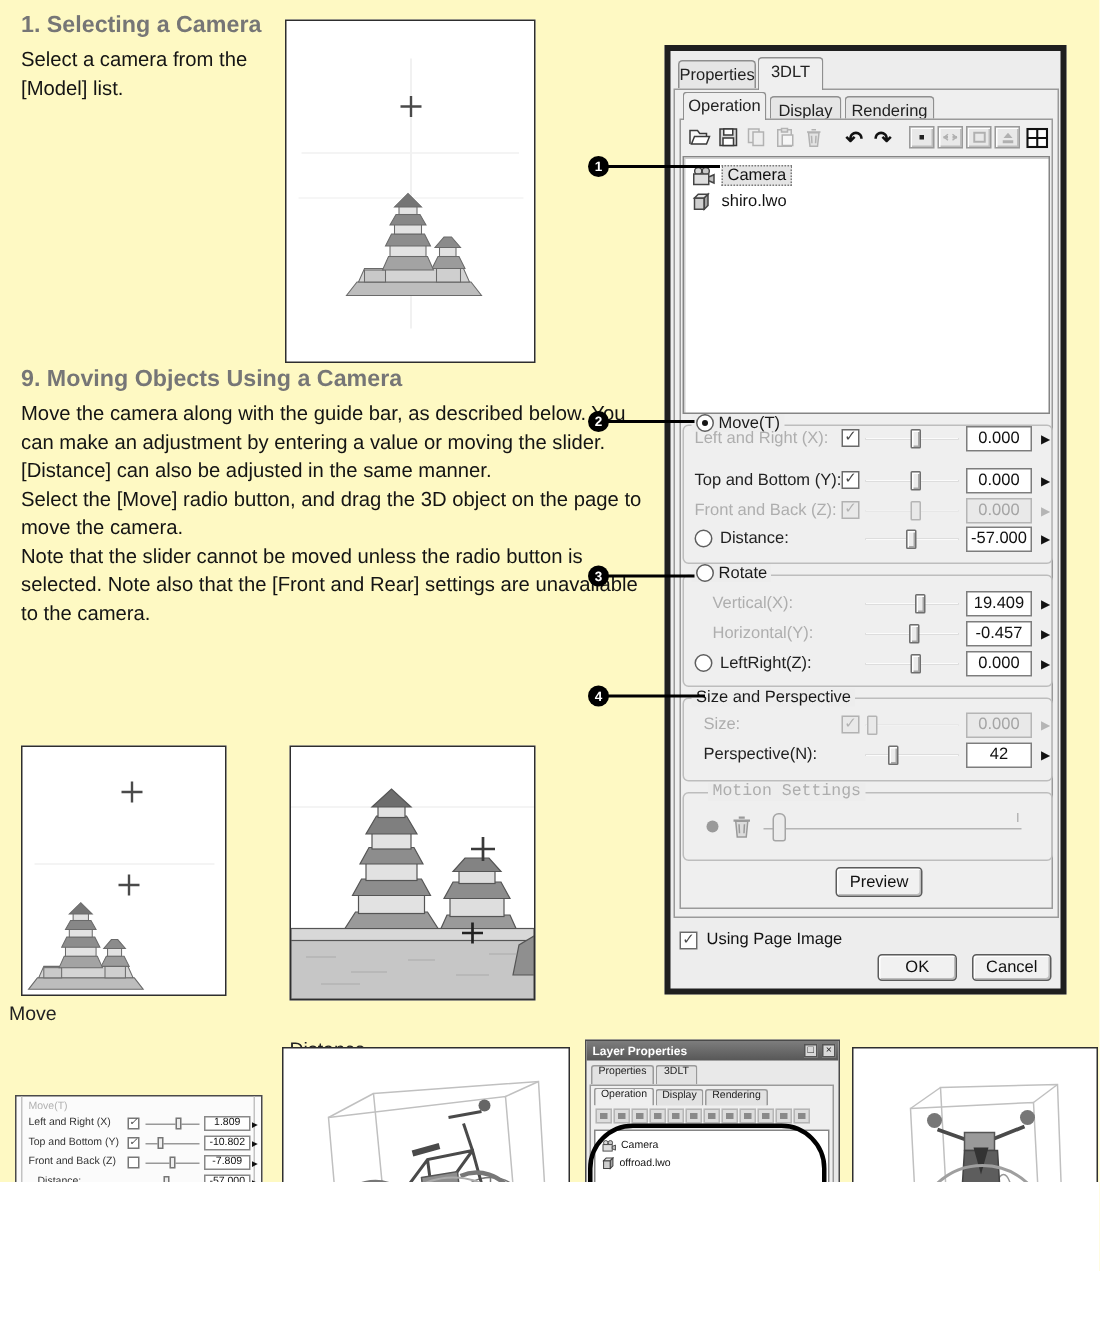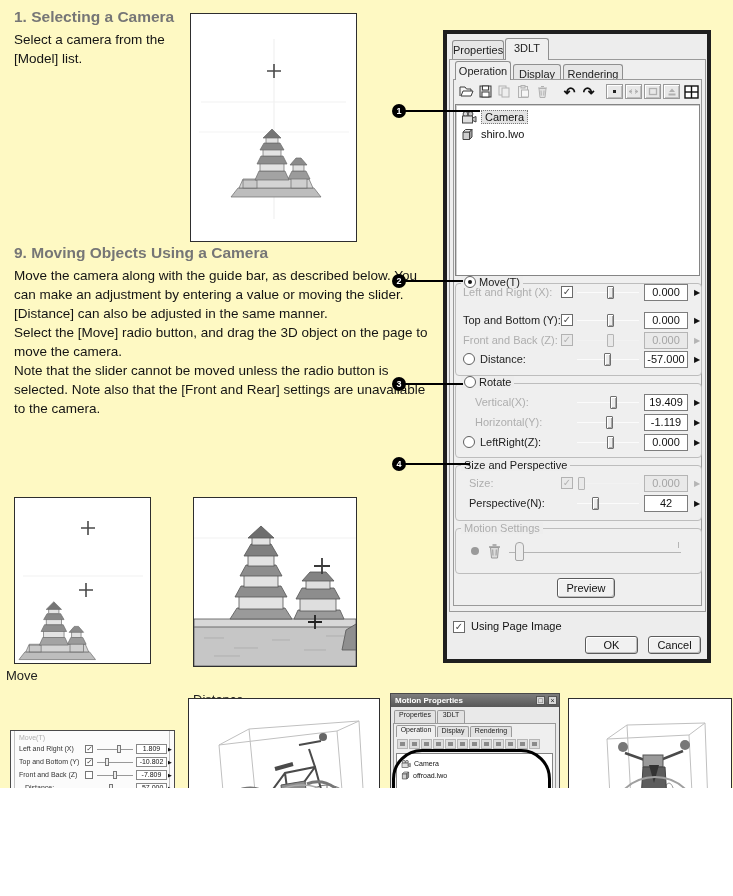--- a/index.html
+++ b/index.html
@@ -313,21 +313,21 @@
         </span>
       <span class="val">19.409</span>
       <span class="ar">▶</span>
     </div>
     <div class="drow" style="top:381px;">
       <span class="lab ind dis">Horizontal(Y):</span>
       <span class="sl">
           <span class="trk"></span>
           <span class="th" style="left:46%;"></span>
         </span>
-      <span class="val">-1.119</span>
+      <span class="val">-0.457</span>
       <span class="ar">▶</span>
     </div>
     <div class="drow" style="top:401px;">
       <span class="rd" style="position:absolute;left:16px;top:1px;"></span>
       <span class="lab" style="left:33px;">LeftRight(Z):</span>
       <span class="sl">
           <span class="trk"></span>
           <span class="th" style="left:48%;"></span>
         </span>
       <span class="val">0.000</span>
@@ -350,21 +350,21 @@
       <span class="lab ind" style="left:22px;">Perspective(N):</span>
       <span class="sl">
           <span class="trk"></span>
           <span class="th" style="left:24%;"></span>
         </span>
       <span class="val">42</span>
       <span class="ar">▶</span>
     </div>
 
     <div class="grp" style="left:8px;top:494px;width:247px;height:46px;"></div>
-    <div class="grp-t dis" style="left:14px;top:488px;">Motion Settings</div>
+    <div class="grp-t dis" style="left:25px;top:488px;font-family:Liberation Mono, monospace;">Motion Settings</div>
     <div class="drow" style="top:506px;height:24px;">
       <span style="position:absolute;left:24px;top:7px;width:8px;height:8px;border-radius:50%;background:#9a9a9a;"></span>
       <span style="position:absolute;left:40px;top:3px;">
         <svg width="15" height="16" viewBox="0 0 15 16">
             <path d="M3.5,4.5 h8 l-1,10.5 h-6 z" fill="#dcdcdc" stroke="#9a9a9a"></path>
             <line x1="2" y1="4" x2="13" y2="4" stroke="#9a9a9a" stroke-width="1.5"></line>
             <line x1="5.5" y1="2" x2="9.5" y2="2" stroke="#9a9a9a" stroke-width="1.5"></line>
             <path d="M5.7,6.5 l0.3,6 M9.3,6.5 l-0.3,6" stroke="#9a9a9a"></path>
           </svg>
       </span>
@@ -579,21 +579,21 @@
       <path d="M38,100 A30,30 0 0 1 74,92" stroke="#777" stroke-width="3" fill="none"></path>
       <circle cx="113" cy="132" r="46" fill="none" stroke="#ababab" stroke-width="1.4"></circle>
       <ellipse cx="113" cy="132" rx="46" ry="12" fill="none" stroke="#ababab" stroke-width="1.2"></ellipse>
       <polygon points="68,128 80,124 78,136" fill="#222"></polygon>
       <polygon points="170,118 188,128 168,138" fill="#8a8a8a"></polygon>
       <polygon points="96,168 114,182 92,188" fill="#000"></polygon>
     </svg>
   </div>
 
   <div class="ldlg">
-    <div class="ltitle">Motion Properties</div>
+    <div class="ltitle">Layer Properties</div>
     <span class="lwbtn" style="right:14px;">□</span>
     <span class="lwbtn" style="right:2px;">×</span>
     <div class="ltab" style="left:3px;top:16px;width:42px;height:13px;">Properties</div>
     <div class="ltab" style="left:46px;top:16px;width:28px;height:13px;">3DLT</div>
     <div class="lframe" style="left:2px;top:29px;width:163px;height:164px;"></div>
     <div class="ltab active" style="left:5px;top:31px;width:40px;height:12px;">Operation</div>
     <div class="ltab" style="left:46px;top:32px;width:32px;height:11px;">Display</div>
     <div class="ltab" style="left:79px;top:32px;width:42px;height:11px;">Rendering</div>
     <div class="mtb" style="left:6px;top:45px;">
       <span class="mtbi"></span>

